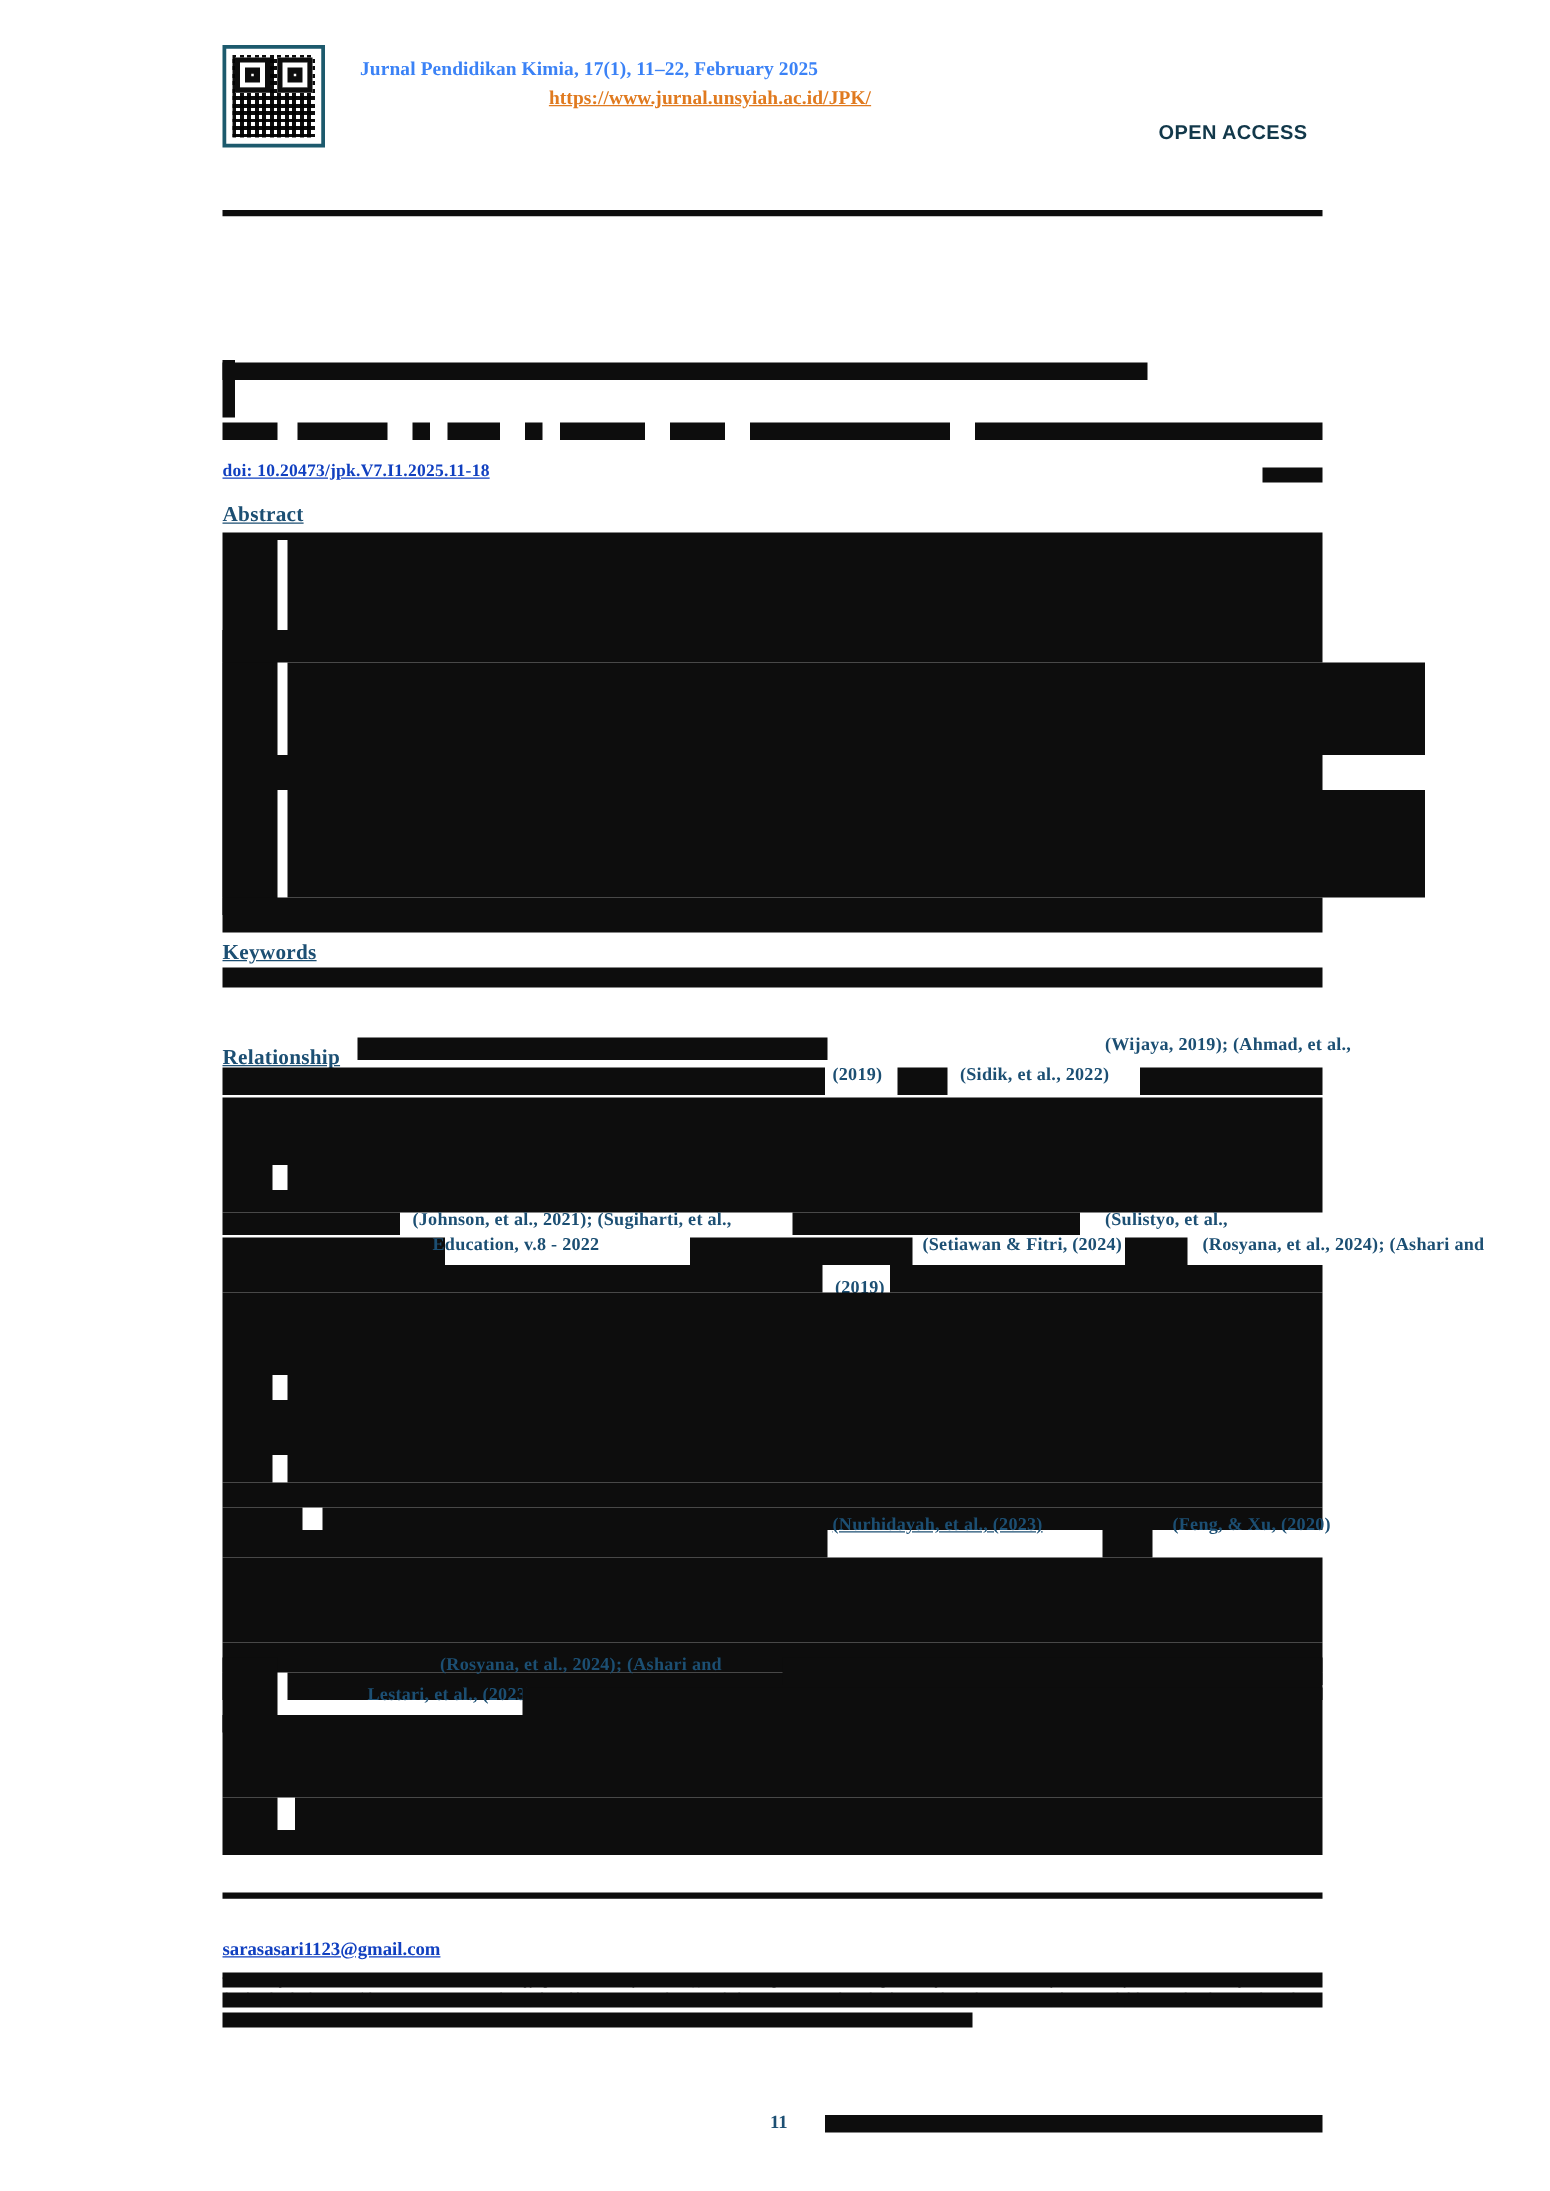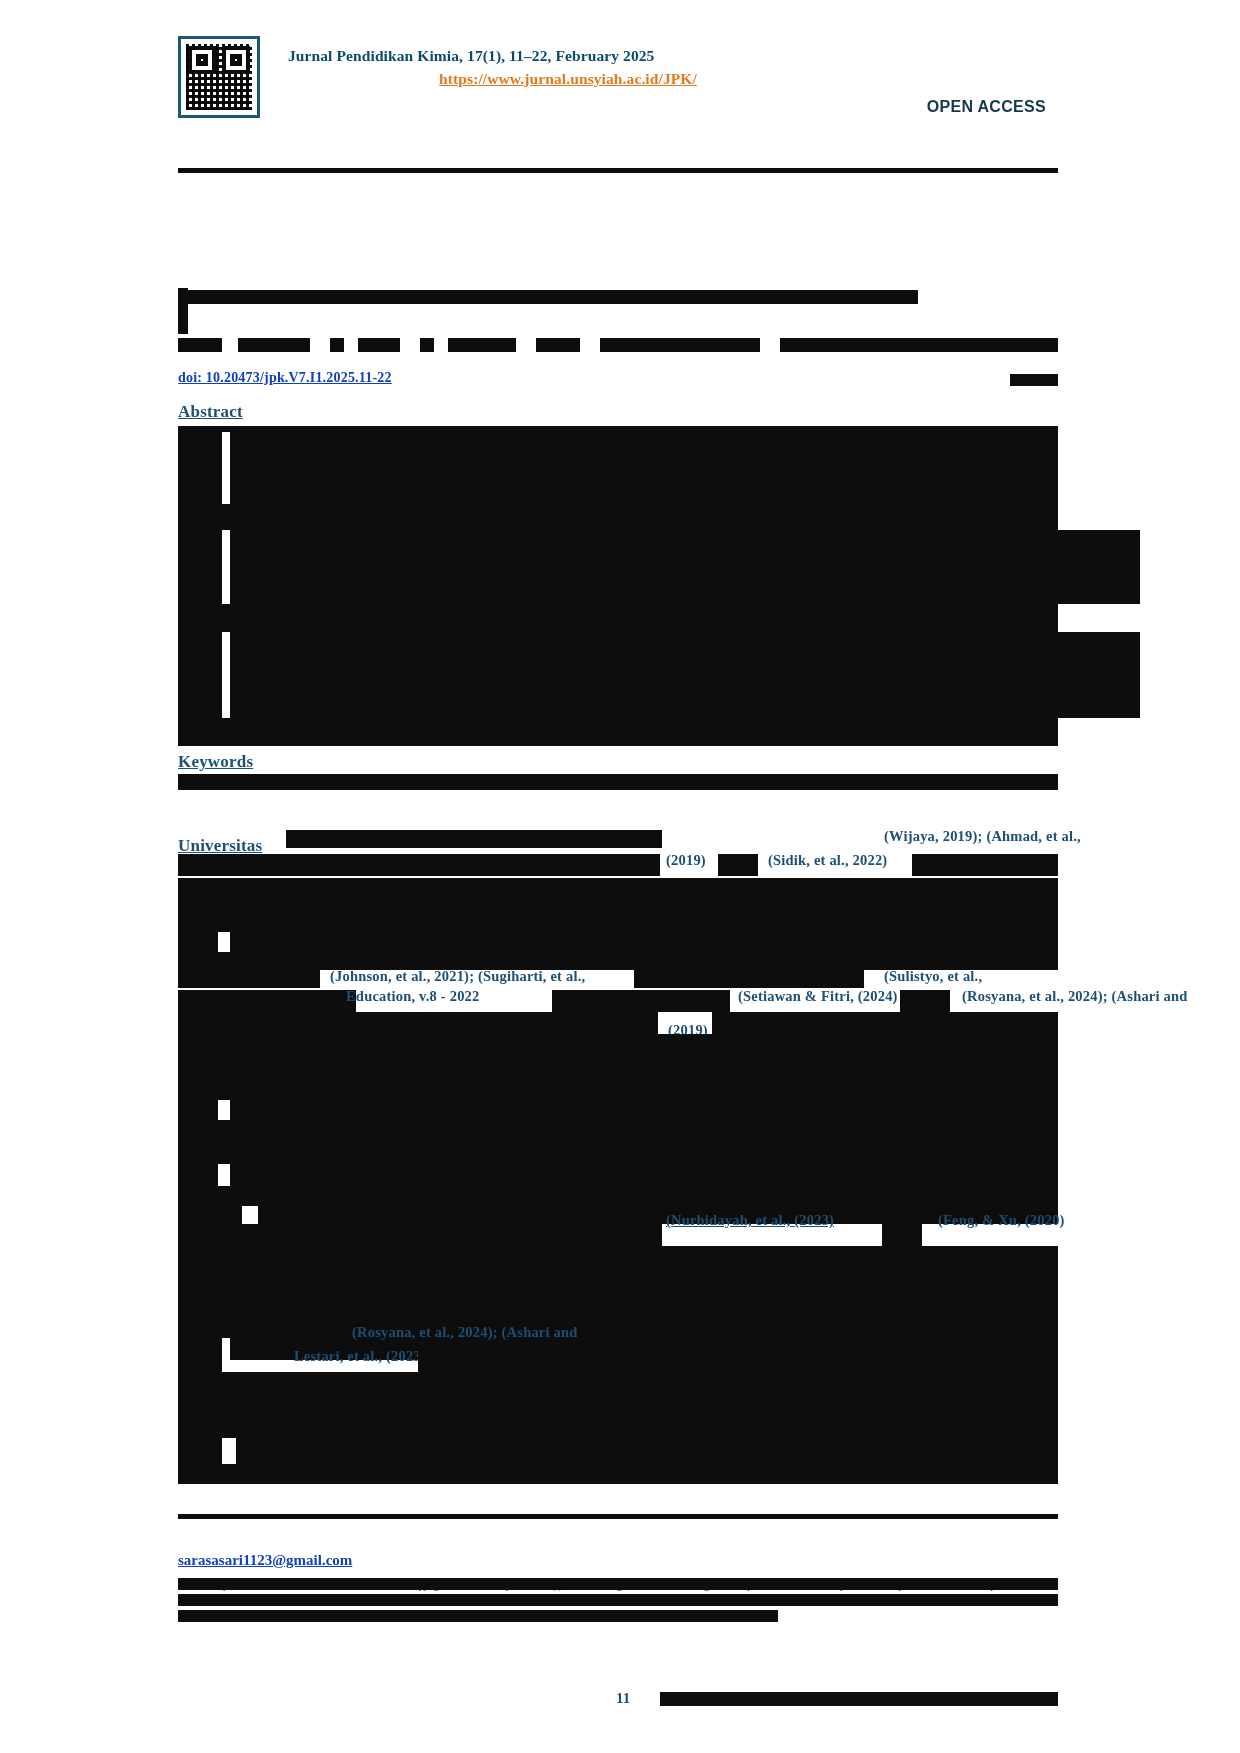--- a/index.html
+++ b/index.html
@@ -64,21 +64,21 @@
     position: absolute;
     left: 110px;
     top: 8px;
     width: 560px;
   }
   .journal-line {
     font-family: "Liberation Serif", serif;
     font-weight: bold;
     font-size: 15.5px;
     line-height: 23px;
-    color: #0c4a6e;
+    color: #3b82f6;
     letter-spacing: 0.1px;
     white-space: nowrap;
   }
   .journal-line.lnk {
     color: #e07a1f;
     text-decoration: underline;
     text-align: center;
   }
   .open-access {
     position: absolute;
@@ -214,40 +214,40 @@
   <div class="blk" style="left:178px; top:338px; width:44px; height:14px;"></div>
   <div class="blk" style="left:238px; top:338px; width:72px; height:14px;"></div>
   <div class="blk" style="left:330px; top:338px; width:14px; height:14px;"></div>
   <div class="blk" style="left:358px; top:338px; width:42px; height:14px;"></div>
   <div class="blk" style="left:420px; top:338px; width:14px; height:14px;"></div>
   <div class="blk" style="left:448px; top:338px; width:68px; height:14px;"></div>
   <div class="blk" style="left:536px; top:338px; width:44px; height:14px;"></div>
   <div class="blk" style="left:600px; top:338px; width:160px; height:14px;"></div>
   <div class="blk" style="left:780px; top:338px; width:278px; height:14px;"></div>
 
-  <div class="doi">doi: 10.20473/jpk.V7.I1.2025.11-22</div>
+  <div class="doi">doi: 10.20473/jpk.V7.I1.2025.11-18</div>
   <div class="blk" style="left:1010px; top:374px; width:48px; height:12px;"></div>
 
   <div class="sec-head" style="left:178px; top:402px;">Abstract</div>
 
   <div class="blk" style="left:178px; top:426px; width:880px; height:6px;"></div>
   <div class="blk" style="left:178px; top:432px; width:44px; height:300px;"></div>
   <div class="blk" style="left:230px; top:432px; width:828px; height:72px;"></div>
   <div class="blk" style="left:178px; top:504px; width:880px; height:26px;"></div>
   <div class="blk" style="left:178px; top:530px; width:40px; height:74px;"></div>
   <div class="blk" style="left:230px; top:530px; width:910px; height:74px;"></div>
   <div class="blk" style="left:178px; top:604px; width:880px; height:28px;"></div>
   <div class="blk" style="left:178px; top:632px; width:40px; height:86px;"></div>
   <div class="blk" style="left:230px; top:632px; width:910px; height:86px;"></div>
   <div class="blk" style="left:178px; top:718px; width:880px; height:28px;"></div>
 
   <div class="sec-head" style="left:178px; top:752px;text-align:right;">Keywords</div>
   <div class="blk" style="left:178px; top:774px; width:880px; height:16px;"></div>
 
-  <div class="sec-head" style="left:178px; top:836px;">Universitas</div>
+  <div class="sec-head" style="left:178px; top:836px;">Relationship</div>
 
   <div class="blk" style="left:286px; top:830px; width:376px; height:18px;"></div>
   <div class="cite" style="left:884px; top:828px;">(Wijaya, 2019); (Ahmad, et al.,</div>
 
   <div class="blk" style="left:178px; top:854px; width:482px; height:22px;"></div>
   <div class="cite" style="left:666px; top:852px;">(2019)</div>
   <div class="blk" style="left:718px; top:854px; width:40px; height:22px;"></div>
   <div class="cite" style="left:768px; top:852px;">(Sidik, et al., 2022)</div>
   <div class="blk" style="left:912px; top:854px; width:146px; height:22px;"></div>
 

